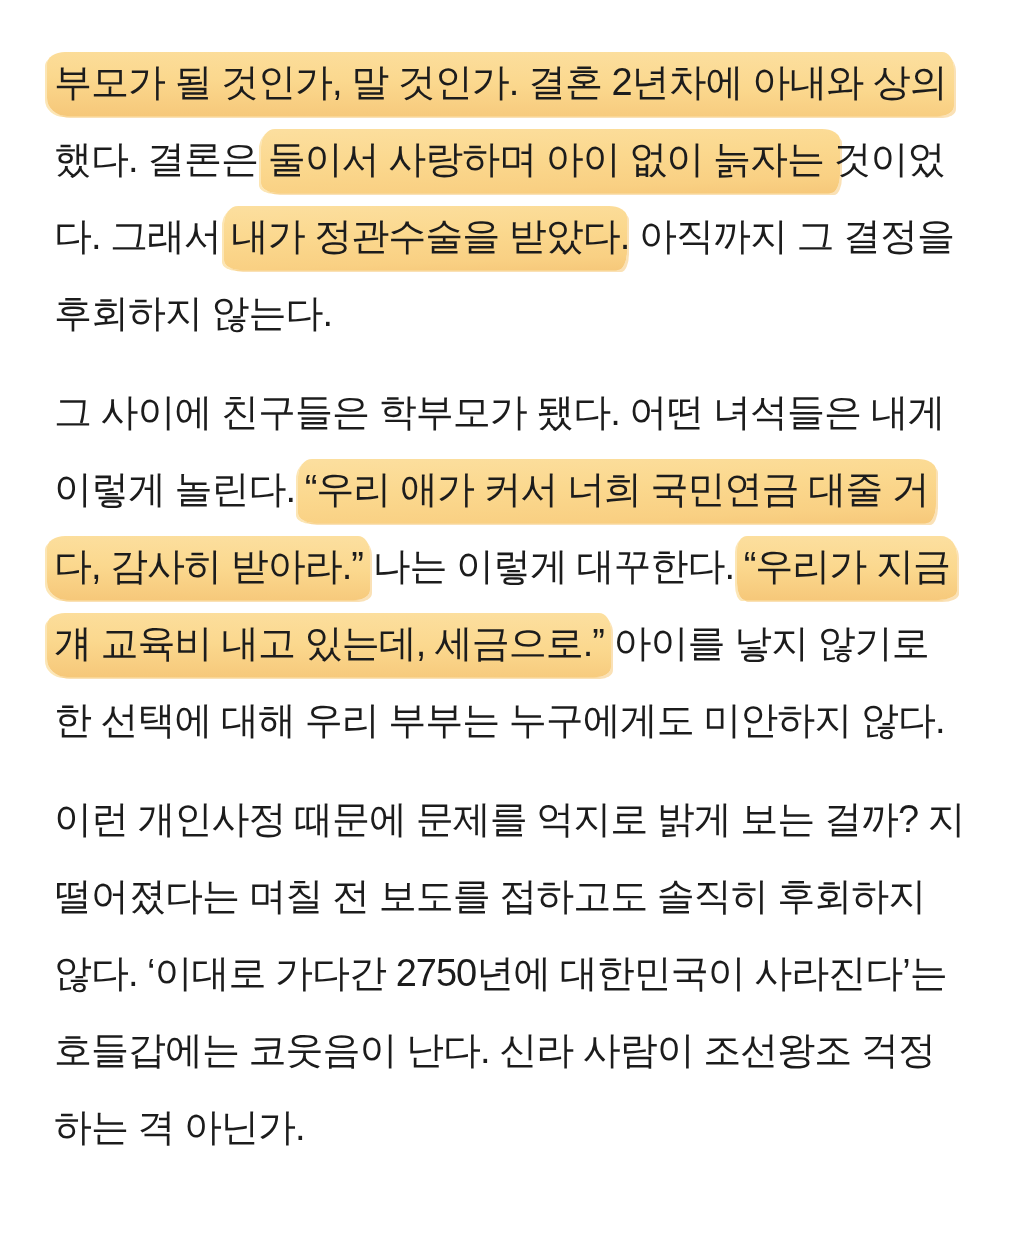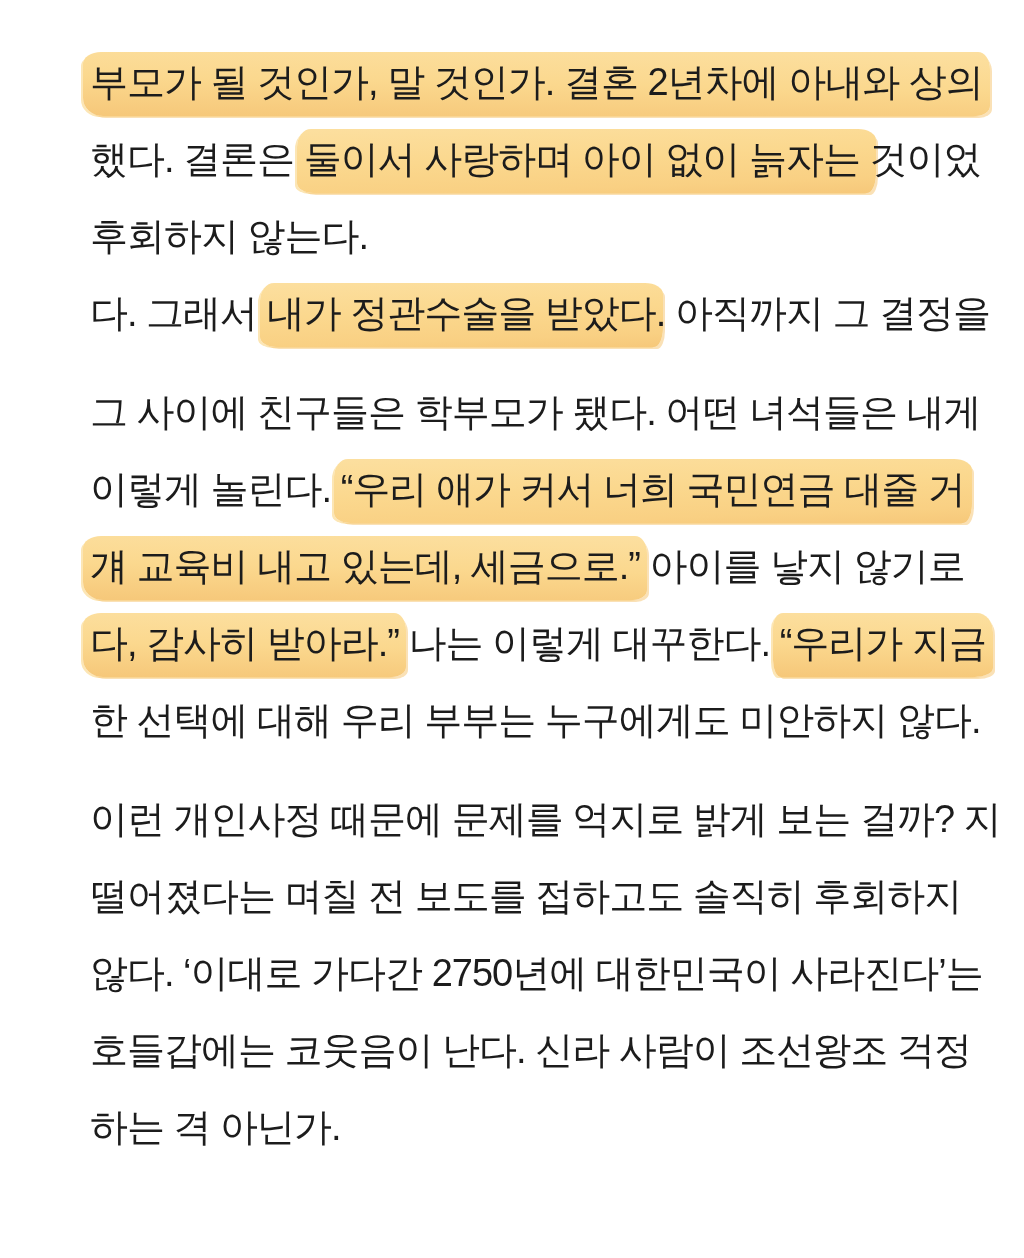--- a/index.html
+++ b/index.html
@@ -30,21 +30,20 @@
     color: var(--text);
     font-size: 38px;
     font-weight: 500;
     letter-spacing: -1px;
   }
   .paragraph { margin: 0 0 22px 0; }
   .line {
     height: 77px;
     line-height: 77px;
     white-space: pre;
-    margin-left: 36px;
   }
   .seg { position: relative; z-index: 1; }
   
   .hl {
     background-image: linear-gradient(178deg,
       var(--hl-light) 0%,
       var(--hl-main) 45%,
       #f9d083 82%,
       var(--hl-dark) 100%);
     border-radius: 14px 18px 9px 16px / 18px 11px 19px 10px;
@@ -67,28 +66,28 @@
   }
 </style>
 </head>
 <body>
 
 <main class="reader-page">
   <article class="article">
       <div class="paragraph">
         <div class="line"><span class="seg hl">부모가 될 것인가, 말 것인가. 결혼 2년차에 아내와 상의</span></div>
         <div class="line"><span class="seg">했다. 결론은 </span><span class="seg hl">둘이서 사랑하며 아이 없이 늙자는 </span><span class="seg">것이었</span></div>
+        <div class="line"><span class="seg">다. 그래서 </span><span class="seg hl">내가 정관수술을 받았다</span><span class="seg">. 아직까지 그 결정을</span></div>
         <div class="line"><span class="seg">후회하지 않는다.</span></div>
-        <div class="line"><span class="seg">다. 그래서 </span><span class="seg hl">내가 정관수술을 받았다</span><span class="seg">. 아직까지 그 결정을</span></div>
       </div>
       <div class="paragraph">
         <div class="line"><span class="seg">그 사이에 친구들은 학부모가 됐다. 어떤 녀석들은 내게</span></div>
         <div class="line"><span class="seg">이렇게 놀린다. </span><span class="seg hl">“우리 애가 커서 너희 국민연금 대줄 거</span></div>
+        <div class="line"><span class="seg hl">다, 감사히 받아라.”</span><span class="seg"> 나는 이렇게 대꾸한다. </span><span class="seg hl">“우리가 지금</span></div>
         <div class="line"><span class="seg hl">걔 교육비 내고 있는데, 세금으로.”</span><span class="seg"> 아이를 낳지 않기로</span></div>
-        <div class="line"><span class="seg hl">다, 감사히 받아라.”</span><span class="seg"> 나는 이렇게 대꾸한다. </span><span class="seg hl">“우리가 지금</span></div>
         <div class="line"><span class="seg">한 선택에 대해 우리 부부는 누구에게도 미안하지 않다.</span></div>
       </div>
       <div class="paragraph">
         <div class="line"><span class="seg">이런 개인사정 때문에 문제를 억지로 밝게 보는 걸까? 지</span></div>
         <div class="line"><span class="seg">떨어졌다는 며칠 전 보도를 접하고도 솔직히 후회하지</span></div>
         <div class="line"><span class="seg">않다. ‘이대로 가다간 2750년에 대한민국이 사라진다’는</span></div>
         <div class="line"><span class="seg">호들갑에는 코웃음이 난다. 신라 사람이 조선왕조 걱정</span></div>
         <div class="line"><span class="seg">하는 격 아닌가.</span></div>
       </div>
     </article>

